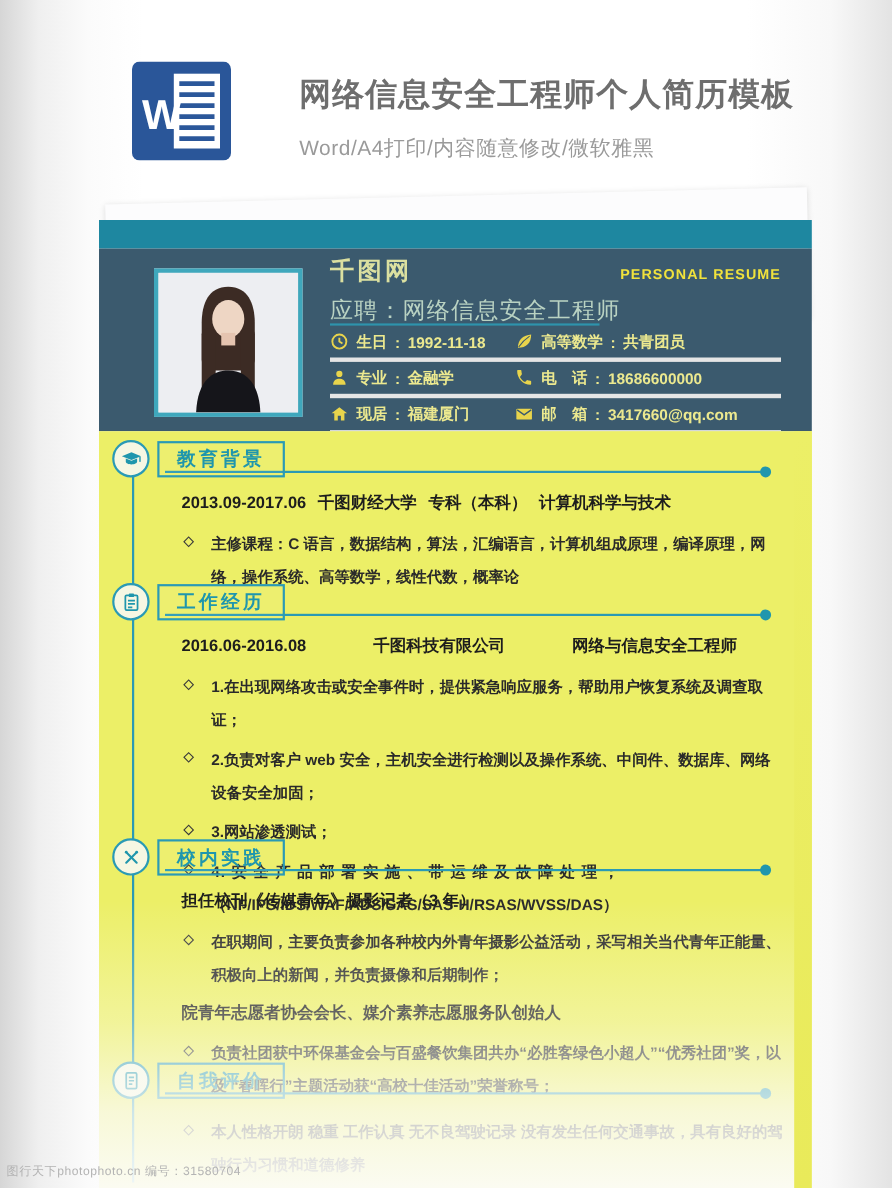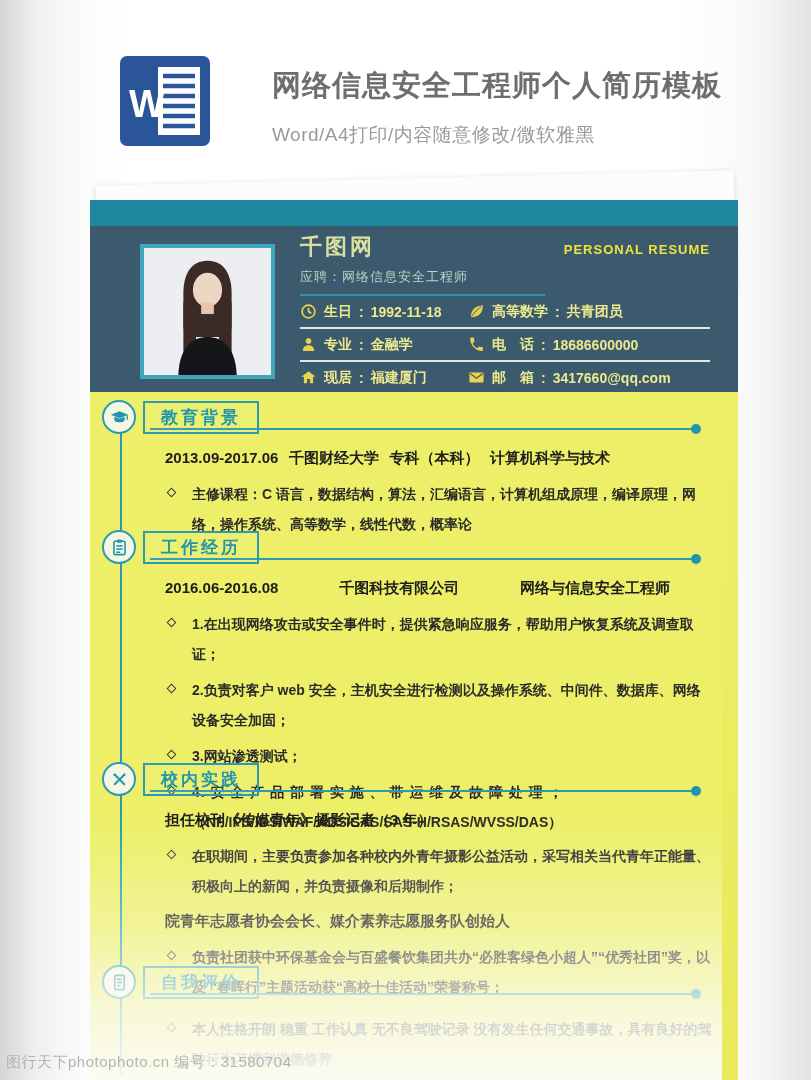--- a/index.html
+++ b/index.html
@@ -33,23 +33,23 @@
   .rhead{ position:relative; height:166px; background:#3b5a6e; }
   .photo{
     position:absolute; left:50px; top:18px; width:135px; height:135px;
     border:4px solid #3fa7bc; background:#edeef2;
   }
   .photo svg{ display:block; width:127px; height:127px; }
   .hinfo{ margin-left:210px; padding:6px 28px 0 0; }
   .name-row{ display:flex; justify-content:space-between; align-items:baseline; height:28px; }
   .name{ font-size:22px; color:#dbe0a0; letter-spacing:3px; font-weight:600; }
   .brand{ font-size:13px; font-weight:700; color:#f0e23c; letter-spacing:1px; }
-  .applying{ margin-top:8px; font-size:13px; color:#b9d2c2; letter-spacing:1px; height:20px; }
+  .applying{ margin-top:8px; font-size:21px; color:#b9d2c2; letter-spacing:1px; height:20px; }
   .underline{ margin-top:6px; width:245px; height:2px; background:#2e93ac; }
-  .irow{ display:flex; align-items:center; height:33px; border-bottom:2px solid #e5e5e5; }
+  .irow{ display:flex; align-items:center; height:33px; border-bottom:4px solid #e5e5e5; }
   .cell{ display:flex; align-items:center; gap:7px; color:#ece98f; font-size:14px; font-weight:600; }
   .cell.left{ width:168px; flex:none; }
   .cell.right{ flex:1; }
   .ic{ display:flex; width:17px; height:17px; color:#e8d44c; }
   .ic svg{ width:17px; height:17px; }
 
   
   .ybody{ position:relative; height:688px; background:#ecef67; }
   .vline{ position:absolute; left:30px; top:28px; width:2px; height:655px; background:#2a9ab5; z-index:1; }
 
@@ -91,21 +91,21 @@
     background:linear-gradient(180deg,#ecef67 0%,#e9ea5a 100%); z-index:5;
   }
   .fade-overlay{
     position:absolute; inset:0; z-index:4; pointer-events:none;
     background:linear-gradient(180deg,
       rgba(252,252,246,0) 0%, rgba(252,252,246,0) 62%,
       rgba(252,252,246,.35) 78%, rgba(251,251,247,.78) 90%,
       rgba(252,252,250,.94) 100%);
   }
 
-  .watermark{ position:absolute; left:6px; bottom:8px; font-size:15px; color:#b4b4b4;
+  .watermark{ position:absolute; left:6px; bottom:8px; font-size:11px; color:#b4b4b4;
               letter-spacing:.5px; z-index:10; }
 </style>
 </head>
 <body>
 
 <div class="stage">
 
   <header class="top">
     <div class="word-icon">
       <svg viewBox="0 0 90 90" width="90" height="90">

